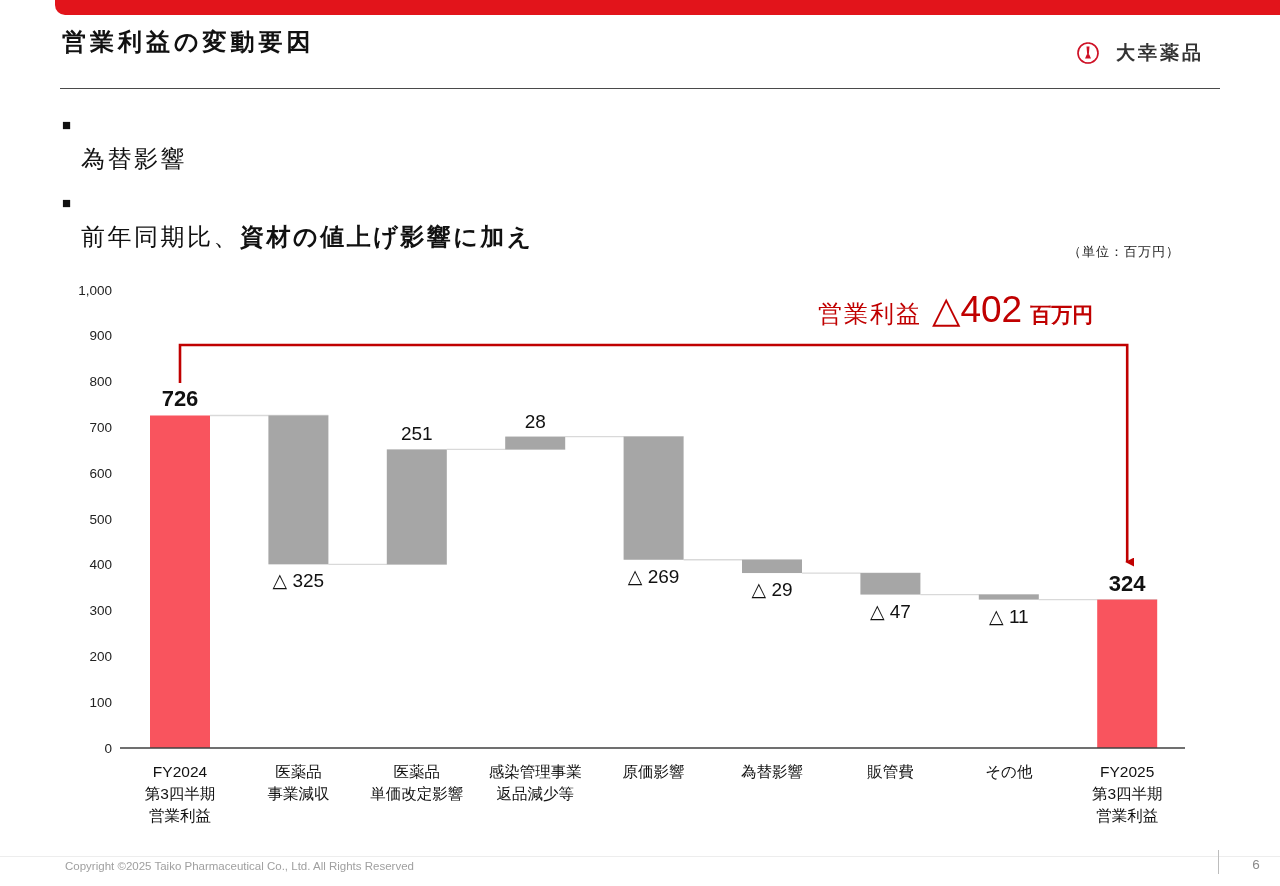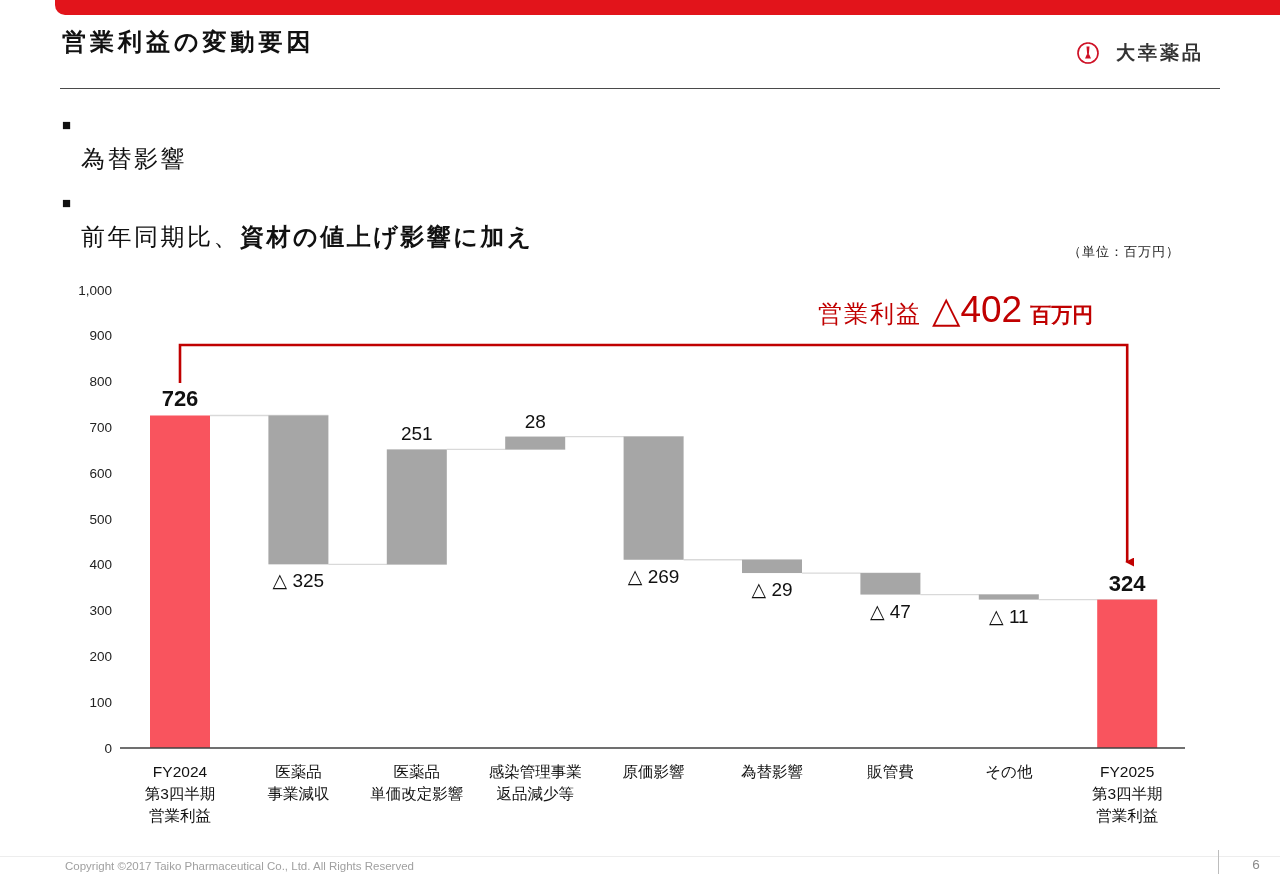--- a/index.html
+++ b/index.html
@@ -144,15 +144,15 @@
     <path d="M 180 383 L 180 345 L 1127.2 345 L 1127.2 562" fill="none" stroke="#C00000" stroke-width="2.6" marker-end="url(#arrh)"></path>
   </svg>
 
 <div class="abs annotation">
   <span class="prefix">営業利益</span>
   <span class="value">△402</span>
   <span class="unit">百万円</span>
 </div>
 
 <div class="abs footer-rule"></div>
-<div class="abs copyright">Copyright ©2017  Taiko Pharmaceutical Co., Ltd. All Rights Reserved</div>
+<div class="abs copyright">Copyright ©2025  Taiko Pharmaceutical Co., Ltd. All Rights Reserved</div>
 <div class="abs page-divider"></div>
 <div class="abs page-number">6</div>
 
 </body></html>

